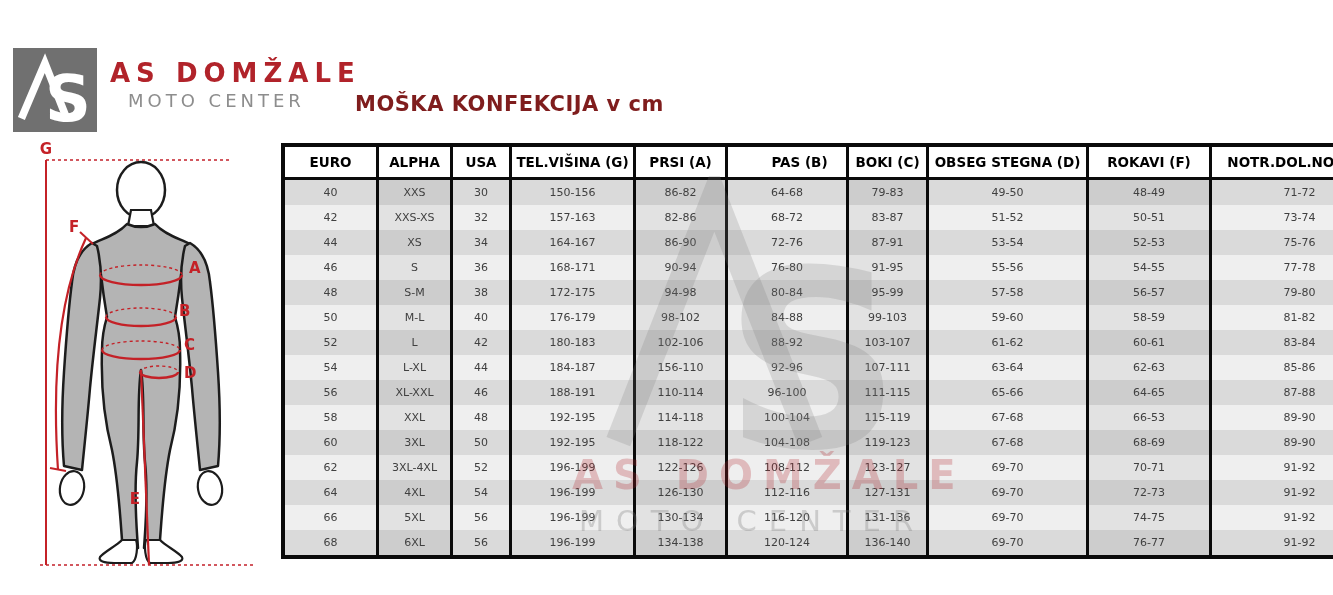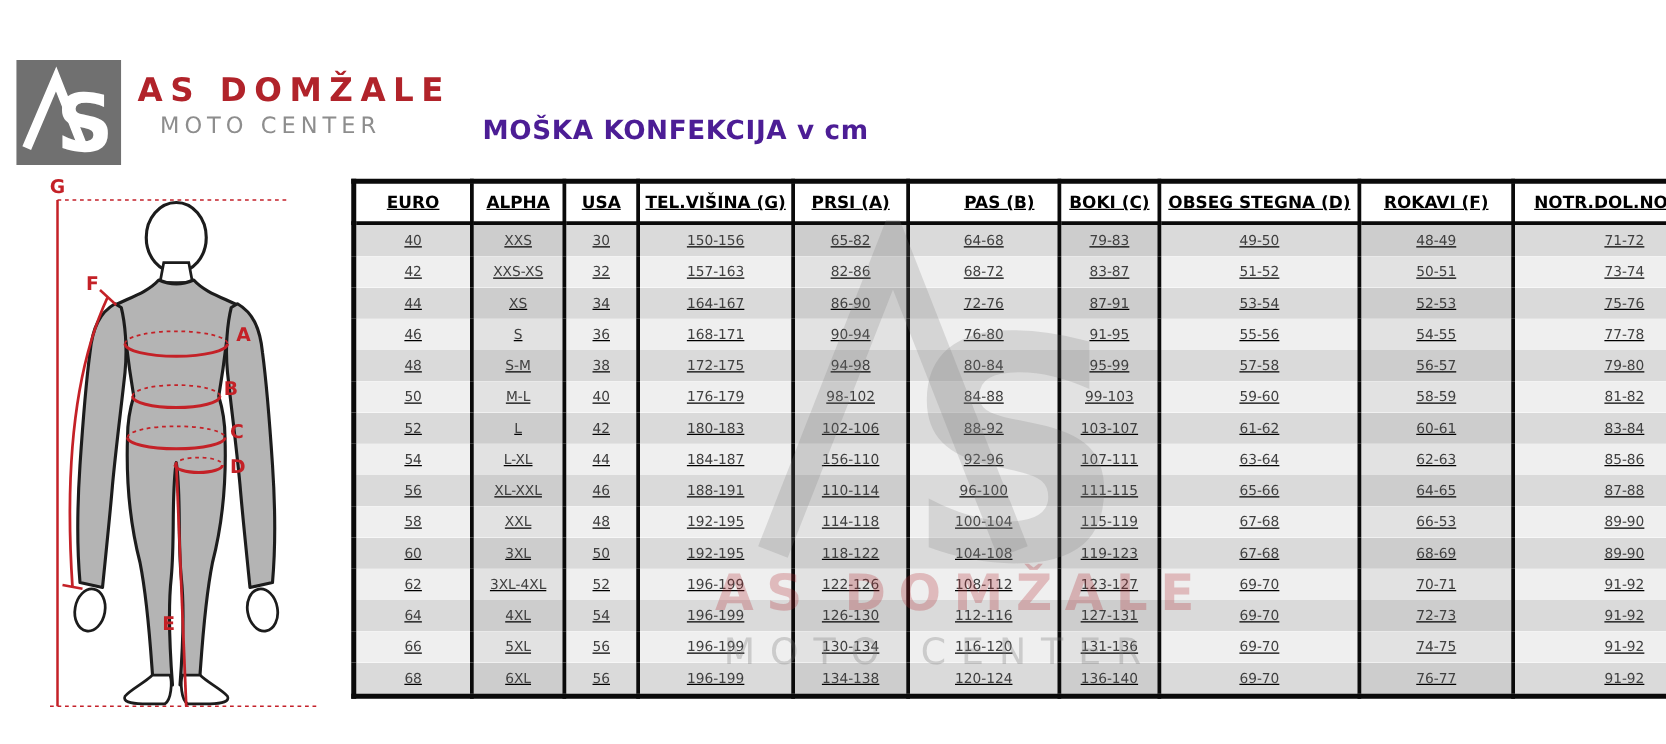--- a/index.html
+++ b/index.html
@@ -5,25 +5,25 @@
   html,body{margin:0;padding:0;background:#ffffff;}
   #canvas{position:relative;width:1333px;height:595px;background:#ffffff;overflow:hidden;
           font-family:"DejaVu Sans","Liberation Sans",sans-serif;}
 
   
   .logo-box{position:absolute;left:13px;top:48px;width:84px;height:84px;}
   .brand-name{position:absolute;left:110px;top:58px;font-size:26px;font-weight:bold;
               letter-spacing:6px;color:#b1232a;white-space:nowrap;}
   .brand-sub{position:absolute;left:128px;top:90px;font-size:18px;letter-spacing:4px;
              color:#8d8d8d;white-space:nowrap;}
-  .page-title{position:absolute;left:386px;top:92px;font-size:21px;font-weight:bold;
-              color:#4c1d95;letter-spacing:0.5px;white-space:nowrap;text-align:center;}
+  .page-title{position:absolute;left:355px;top:92px;font-size:21px;font-weight:bold;
+              color:#7f1d1d;letter-spacing:0.5px;white-space:nowrap;text-align:center;}
 
   
-  .table-wrap{position:absolute;left:281px;top:143px;width:1030px;z-index:2;text-decoration:underline;}
+  .table-wrap{position:absolute;left:281px;top:143px;width:1030px;z-index:2;}
   table{border-collapse:collapse;table-layout:fixed;width:100%;
         border:4px solid #0a0a0a;}
   th{border-left:3px solid #0a0a0a;border-right:3px solid #0a0a0a;border-bottom:3px solid #0a0a0a;
      background:#ffffff;font-size:13.5px;font-weight:bold;color:#000;height:30px;
      text-align:center;padding:0 1px;overflow:hidden;white-space:nowrap;}
   td{border-left:3px solid #0a0a0a;border-right:3px solid #0a0a0a;
      font-size:11px;color:#404040;text-align:center;height:25px;padding:0;
      overflow:hidden;white-space:nowrap;}
   tbody tr:nth-child(odd) td{background:#dadada;}
   tbody tr:nth-child(even) td{background:#efefef;}
@@ -132,21 +132,21 @@
             <th style="width: 118px;">ROKAVI (F)</th>
             <th style="width: 173px;">NOTR.DOL.NOG (E)</th>
           </tr>
         </thead>
       <tbody>
           <tr>
             <td>40</td>
             <td class="shaded">XXS</td>
             <td>30</td>
             <td>150-156</td>
-            <td class="shaded">65-82</td>
+            <td class="shaded">86-82</td>
             <td>64-68</td>
             <td class="shaded">79-83</td>
             <td>49-50</td>
             <td class="shaded">48-49</td>
             <td>71-72</td>
           </tr>
           <tr>
             <td>42</td>
             <td class="shaded">XXS-XS</td>
             <td>32</td>

